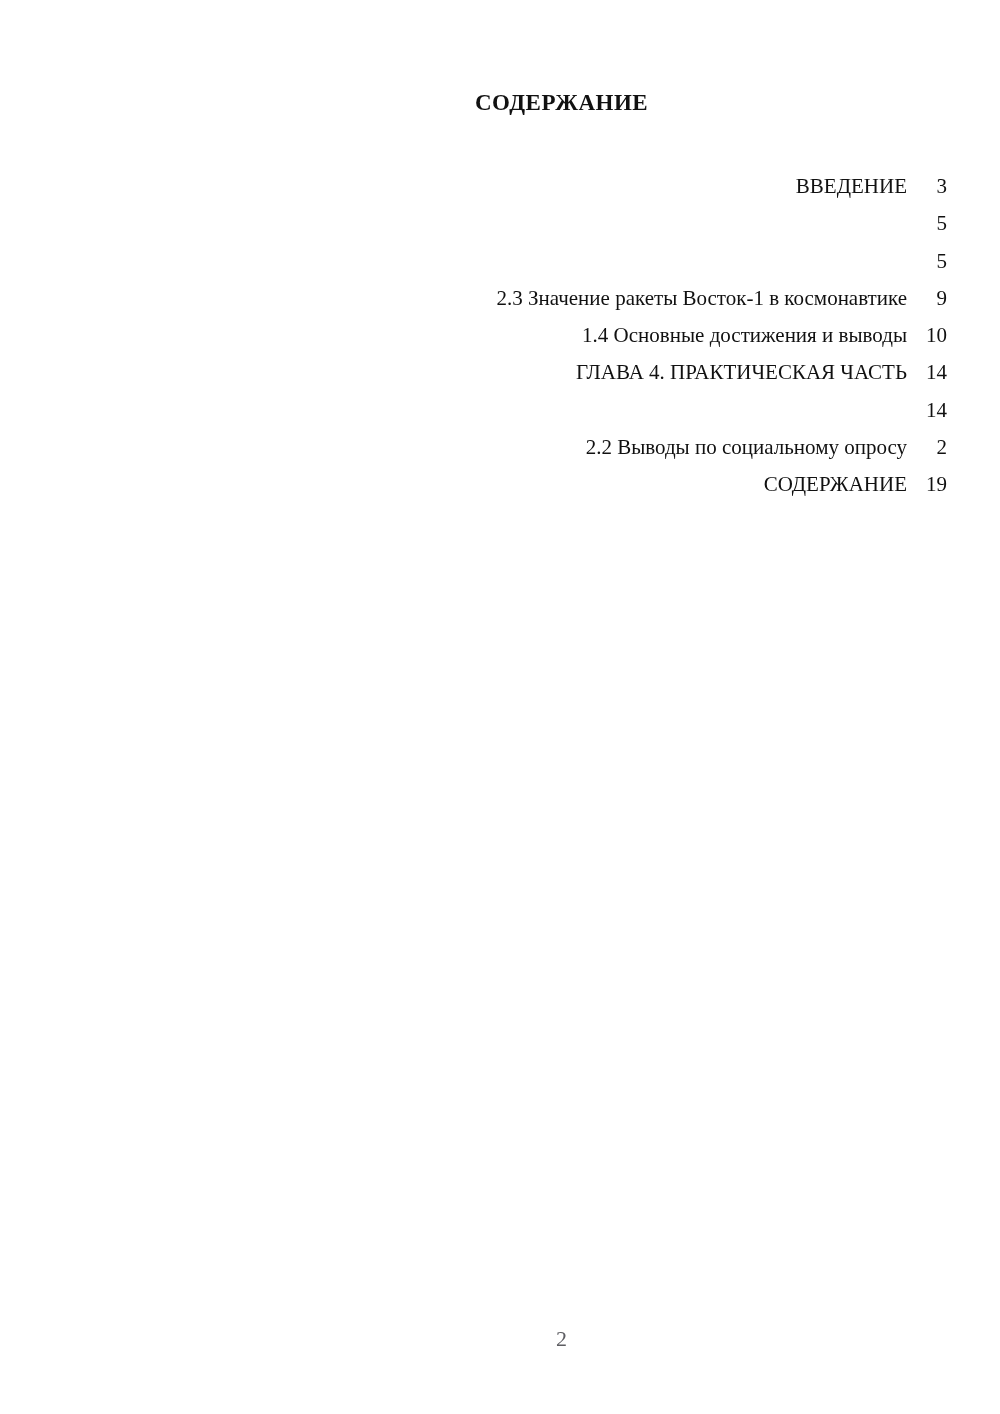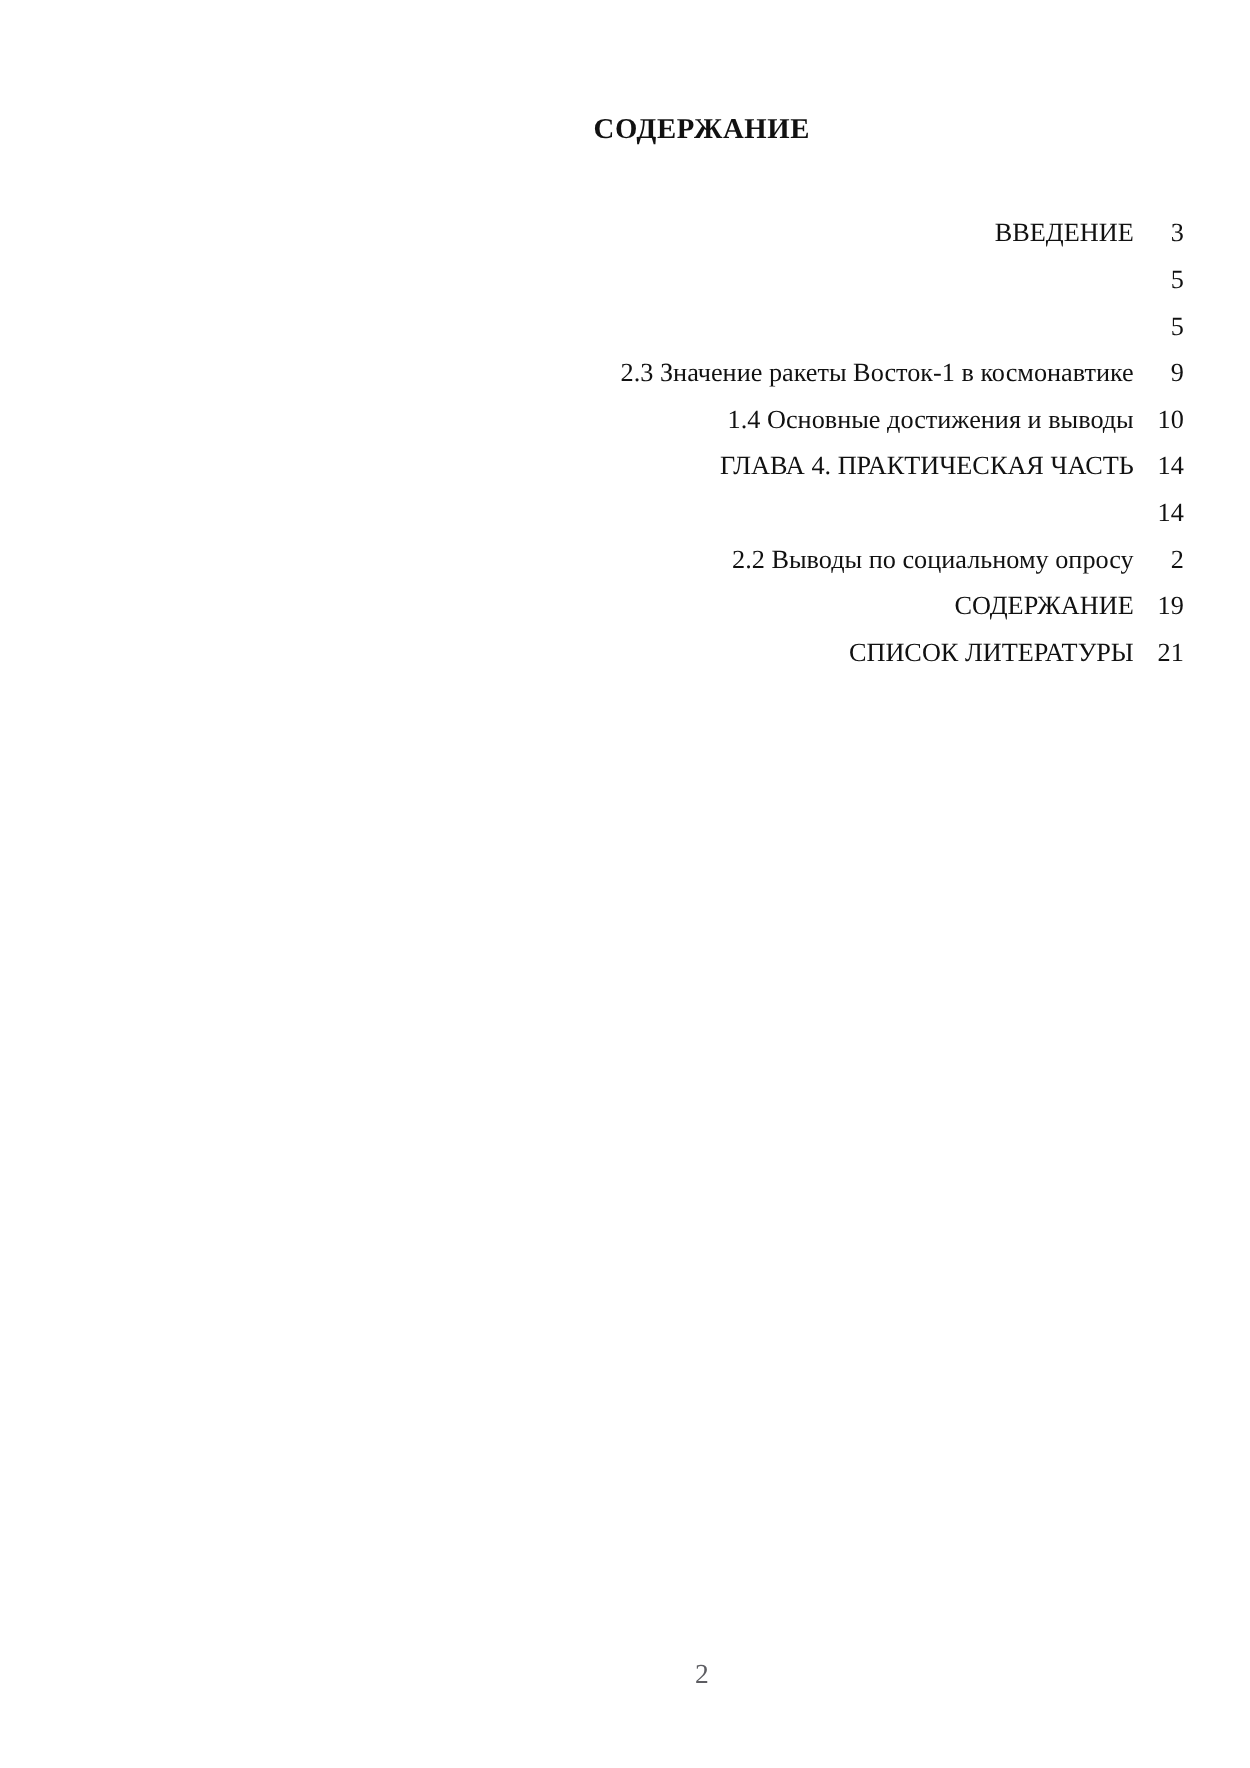--- a/index.html
+++ b/index.html
@@ -97,21 +97,17 @@
       <span class="toc-page">14</span>
     </div>
       <div class="toc-row level-1">
       <span class="toc-label">2.2 Выводы по социальному опросу</span>
       <span class="toc-page">2</span>
     </div>
       <div class="toc-row">
       <span class="toc-label">СОДЕРЖАНИЕ</span>
       <span class="toc-page">19</span>
     </div>
-      <div class="toc-row">
-      <span class="toc-label">СПИСОК ЛИТЕРАТУРЫ</span>
-      <span class="toc-page">21</span>
-    </div>
     </div>
 
   <div class="page-footer">2</div>
 
 </div>
 
 </body></html>

